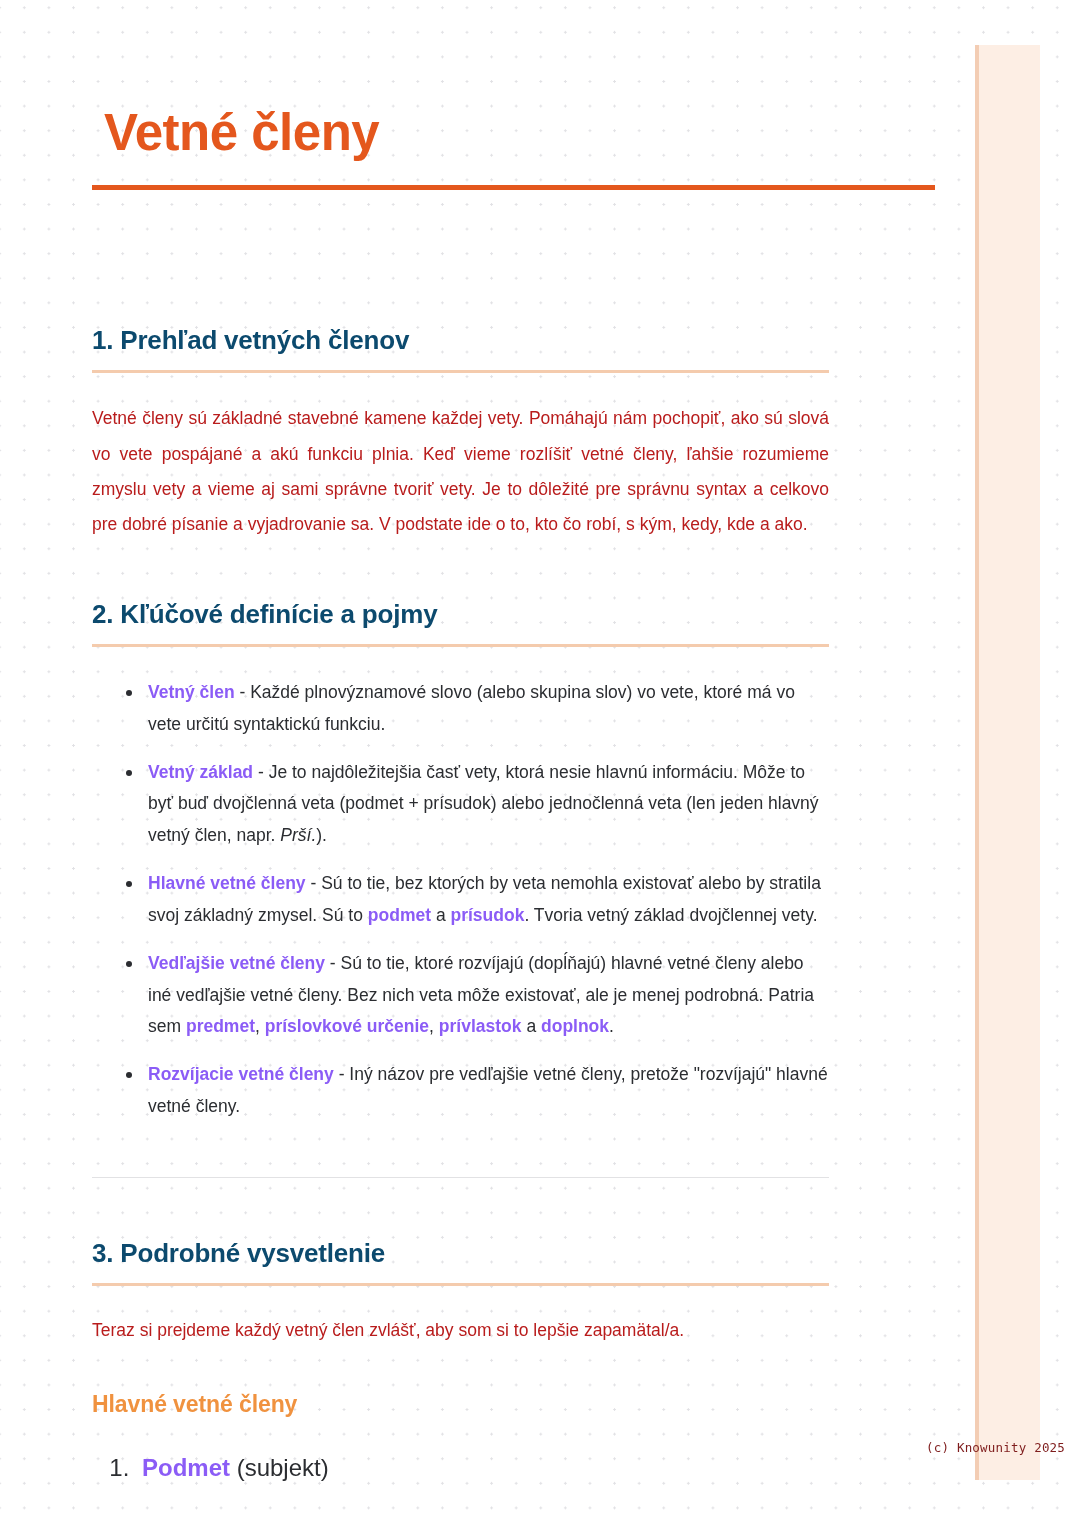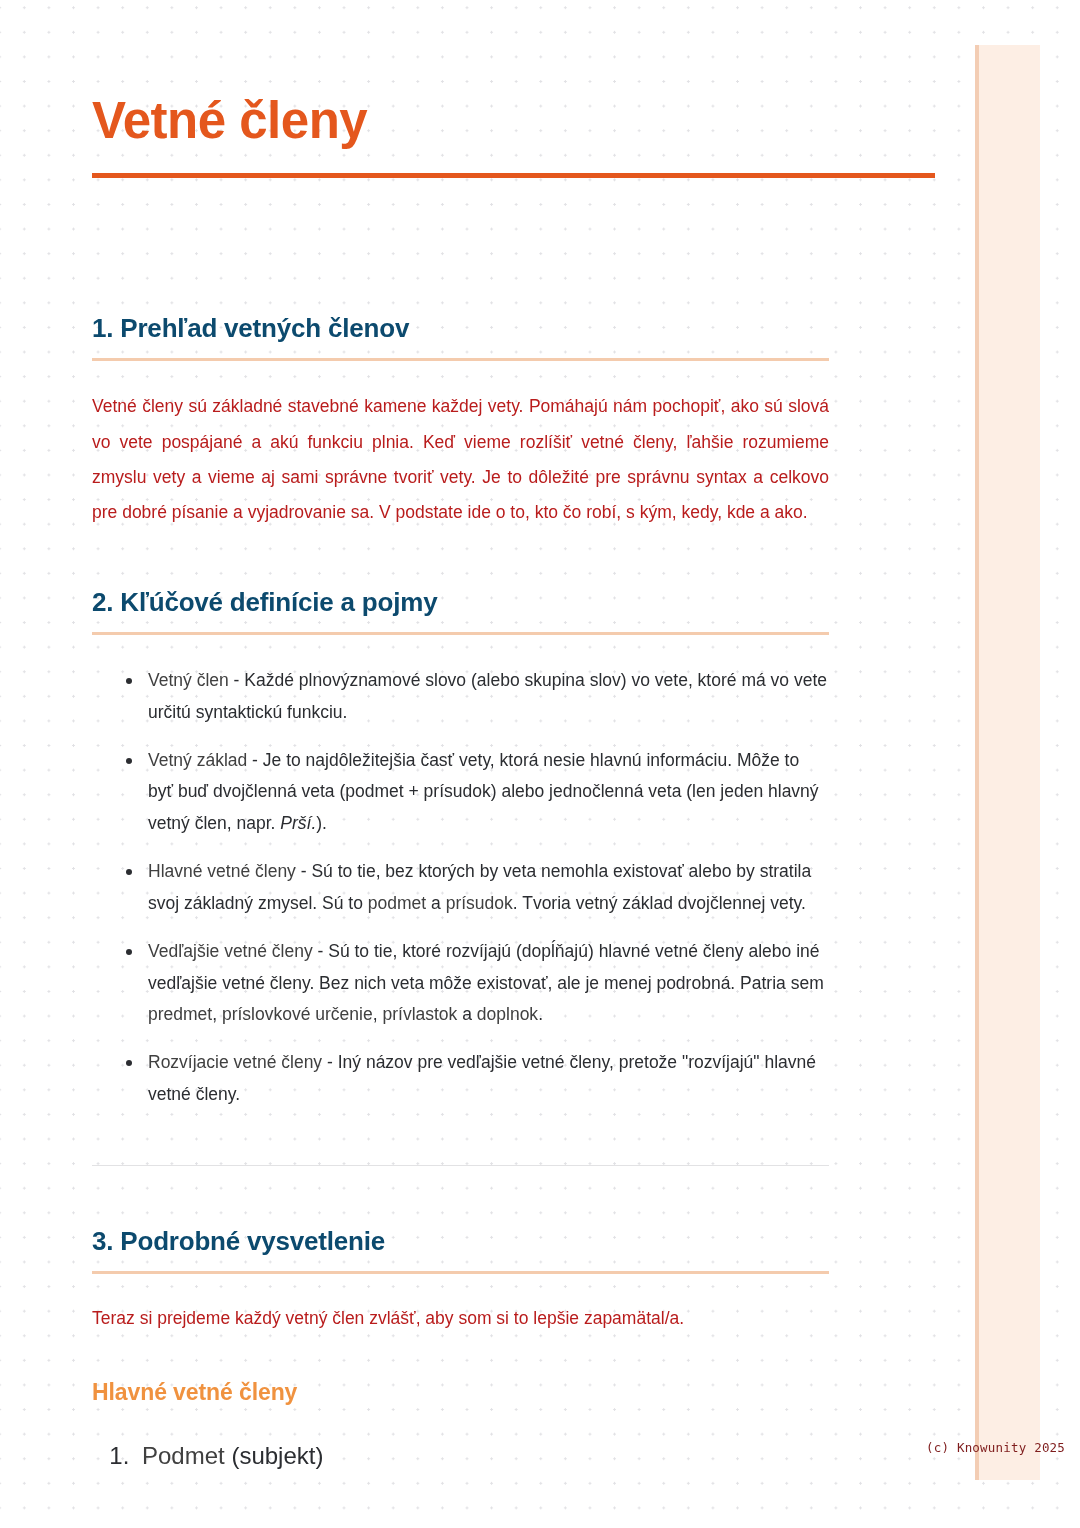--- a/index.html
+++ b/index.html
@@ -58,21 +58,21 @@
 
   .content {
     position: absolute;
     left: 92px;
     top: 0;
     width: 737px;
   }
 
   
   .doc-title {
-    margin: 0;
+    margin: 12px;
     padding-top: 92px;
     font-size: 51px;
     line-height: 1.12;
     font-weight: 700;
     color: #e4571d;
     letter-spacing: -0.5px;
   }
   .title-rule {
     margin-top: 24px;
     width: 843px;
@@ -147,21 +147,21 @@
     margin: 0;
     padding: 0 0 0 44px;
     font-size: 24px;
     line-height: 1.82;
     color: #2b2d31;
   }
   ol.numlist > li {
     padding-left: 6px;
   }
 
-  b, strong { font-weight: 400; color: #404040; }
+  b, strong { font-weight: 700; color: #8b5cf6; }
   i, em { }
 
   .divider {
     width: 737px;
     height: 1px;
     background: #e2e2e4;
   }
 
   
   .watermark {

